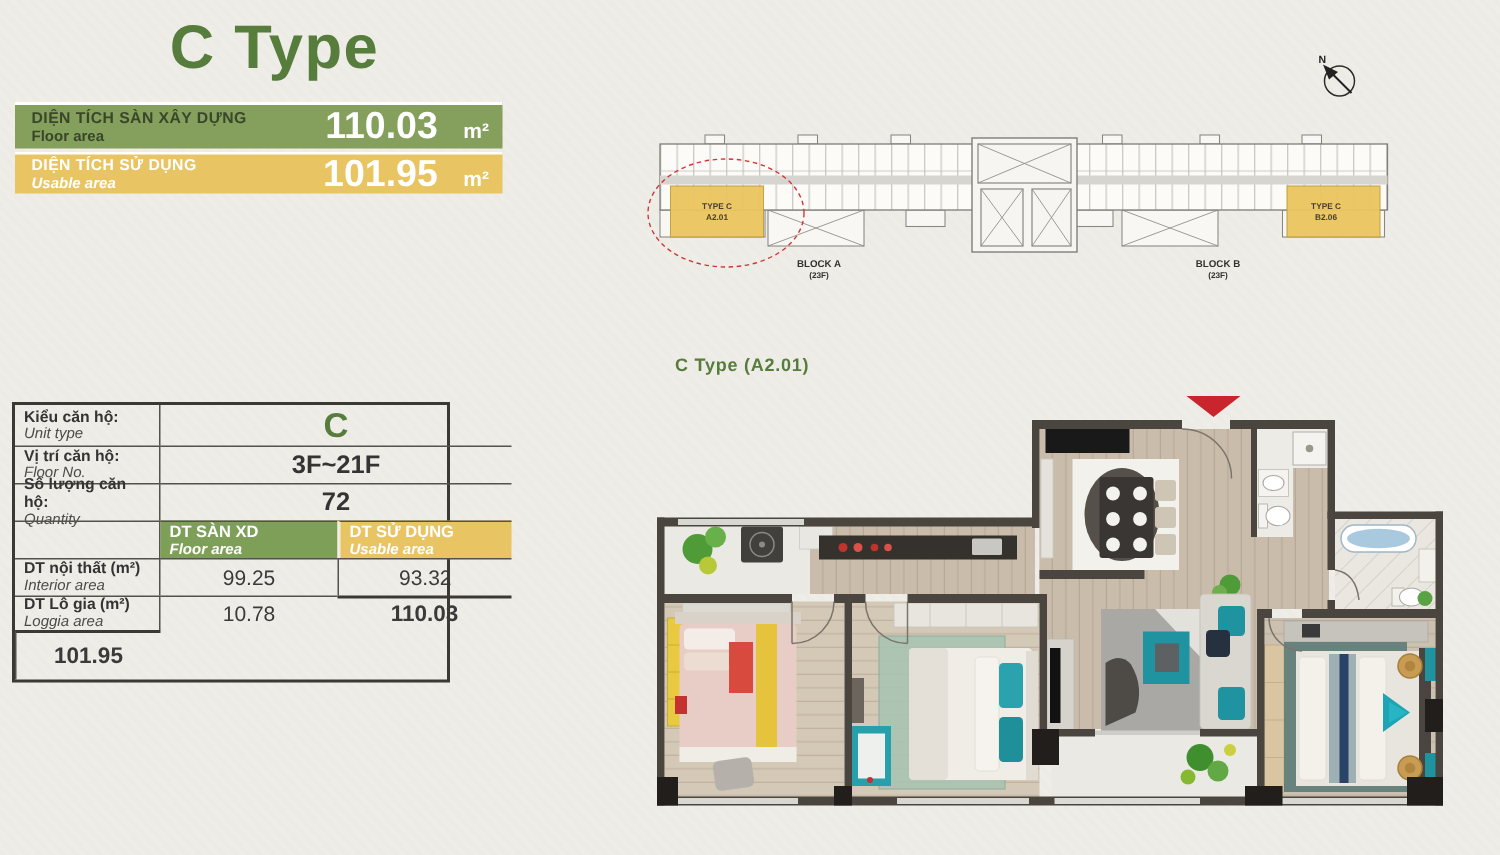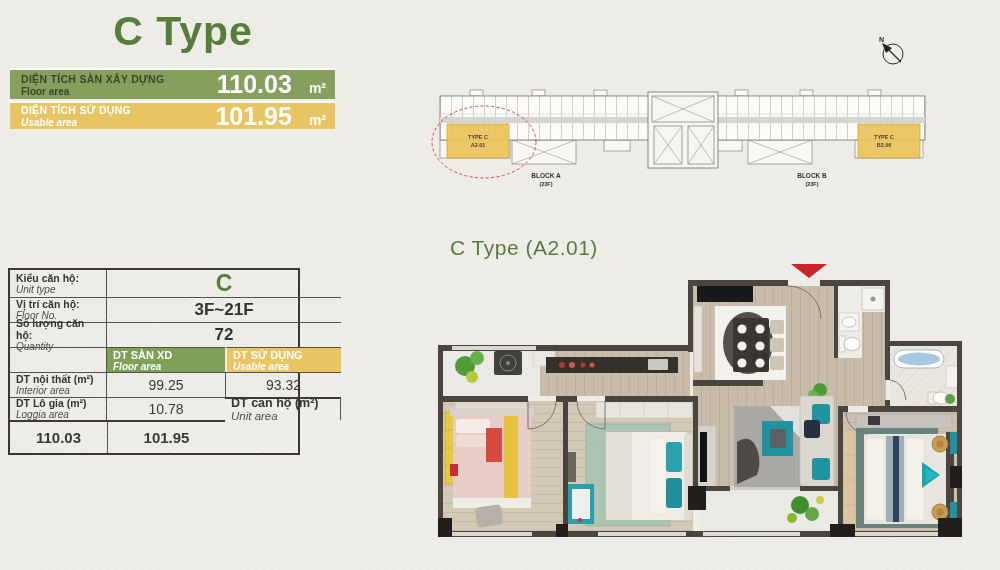--- a/index.html
+++ b/index.html
@@ -38,21 +38,21 @@
   .hdr .vi{font-size:11px;font-weight:bold}
   .hdr .en{font-size:10px;font-weight:bold;font-style:italic}
   .hdr-green{background:#7d9f58}
   .hdr-yellow{background:var(--bar-yellow);border-left:2px solid var(--paper)}
   .num{align-items:center;text-align:center;font-size:14px;color:#3a3a3a;justify-content:center}
   .numR{border-left:1px solid #55514b}
   .total{border-top:2px solid #3c3933}
   .total .vi{font-size:12.5px}
   .total .en{font-size:11.5px}
   .total.num{font-weight:bold;font-size:15px}
-  .plan-title{position:absolute;left:450px;top:236px;font-size:21px;font-weight:normal;
+  .plan-title{position:absolute;left:450px;top:236px;font-size:12px;font-weight:bold;
     color:var(--accent-green);letter-spacing:.5px}
   svg{position:absolute}
   svg text{font-family:"Liberation Sans","DejaVu Sans",sans-serif}
   
   .wall{fill:var(--wall)}
   .col{fill:#211e1b}
   .win{fill:#d9d7d1}
   .arc{fill:none;stroke:#7b746a;stroke-width:1}
   .ol{fill:none;stroke:#8a8780;stroke-width:.8}
   .xline{stroke:#8a8780;stroke-width:.55}
@@ -118,24 +118,20 @@
       </div>
     <div class="cell num">99.25</div>
     <div class="cell num numR">93.32</div>
 
     <div class="cell lab">
       <span class="vi">DT Lô gia (m²)</span>
         <span class="en">Loggia area</span>
       </div>
     <div class="cell num">10.78</div>
 
-    <div class="cell lab total">
-      <span class="vi">DT căn hộ (m²)</span>
-        <span class="en">Unit area</span>
-      </div>
     <div class="cell num total">110.03</div>
     <div class="cell num numR total">101.95</div>
   </div>
 
   <svg style="left:425px;top:30px" width="520" height="160" viewBox="425 30 520 160">
     <defs>
       <pattern id="units" width="11" height="44" patternUnits="userSpaceOnUse">
         <rect width="11" height="44" fill="#fcfbf8"></rect>
         <line x1="0.5" y1="0" x2="0.5" y2="44" stroke="#b3b1ab" stroke-width="0.6"></line>
       </pattern>

